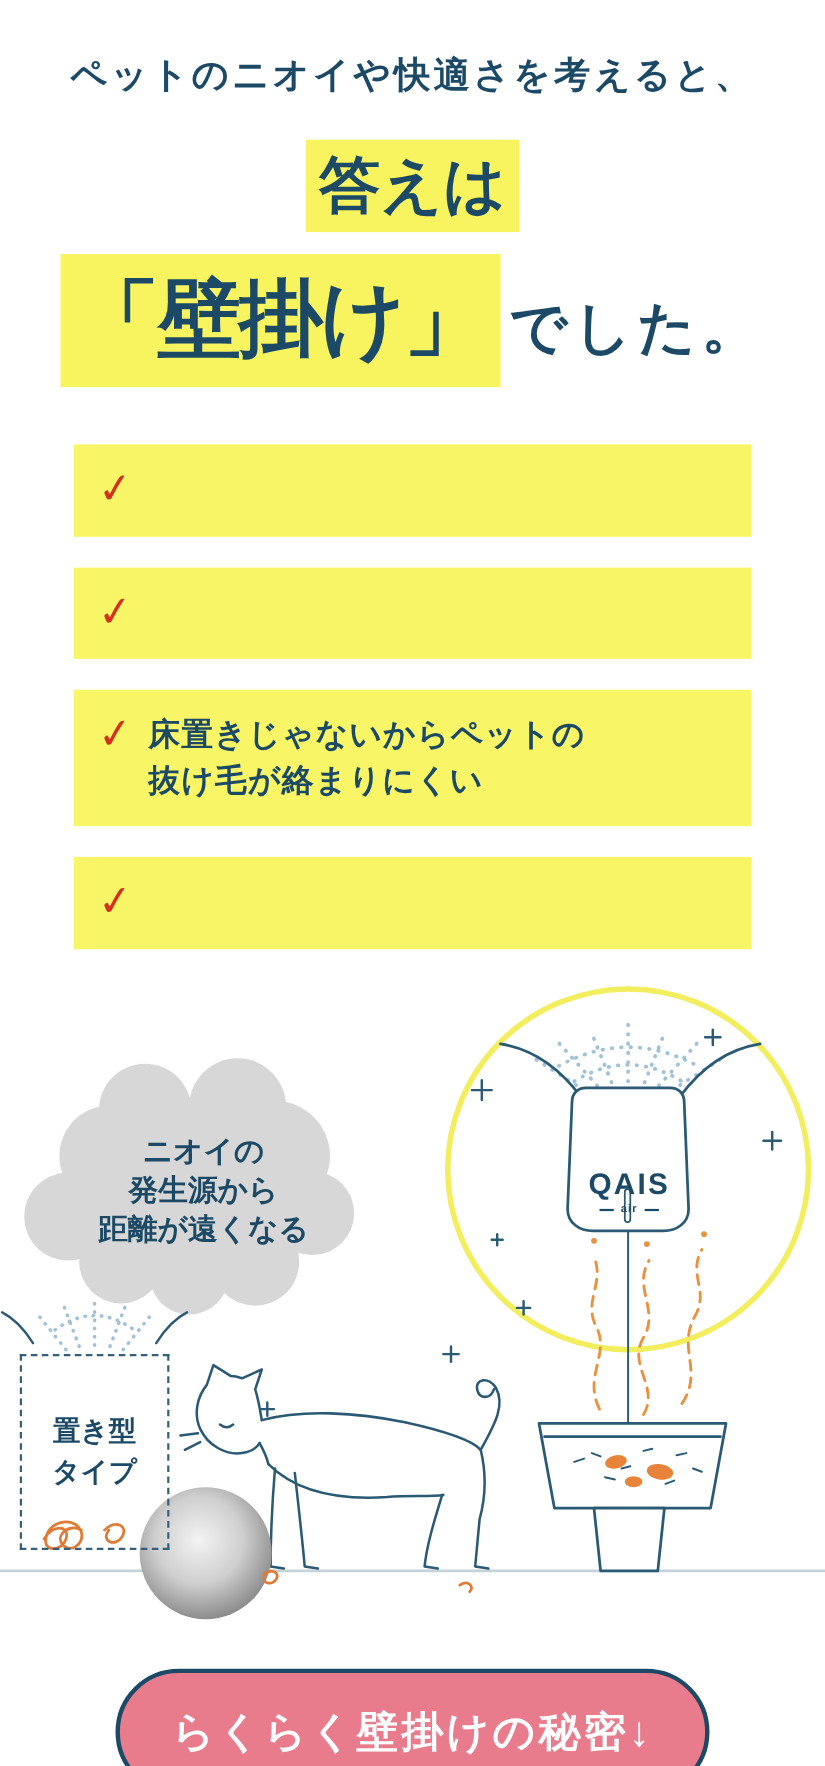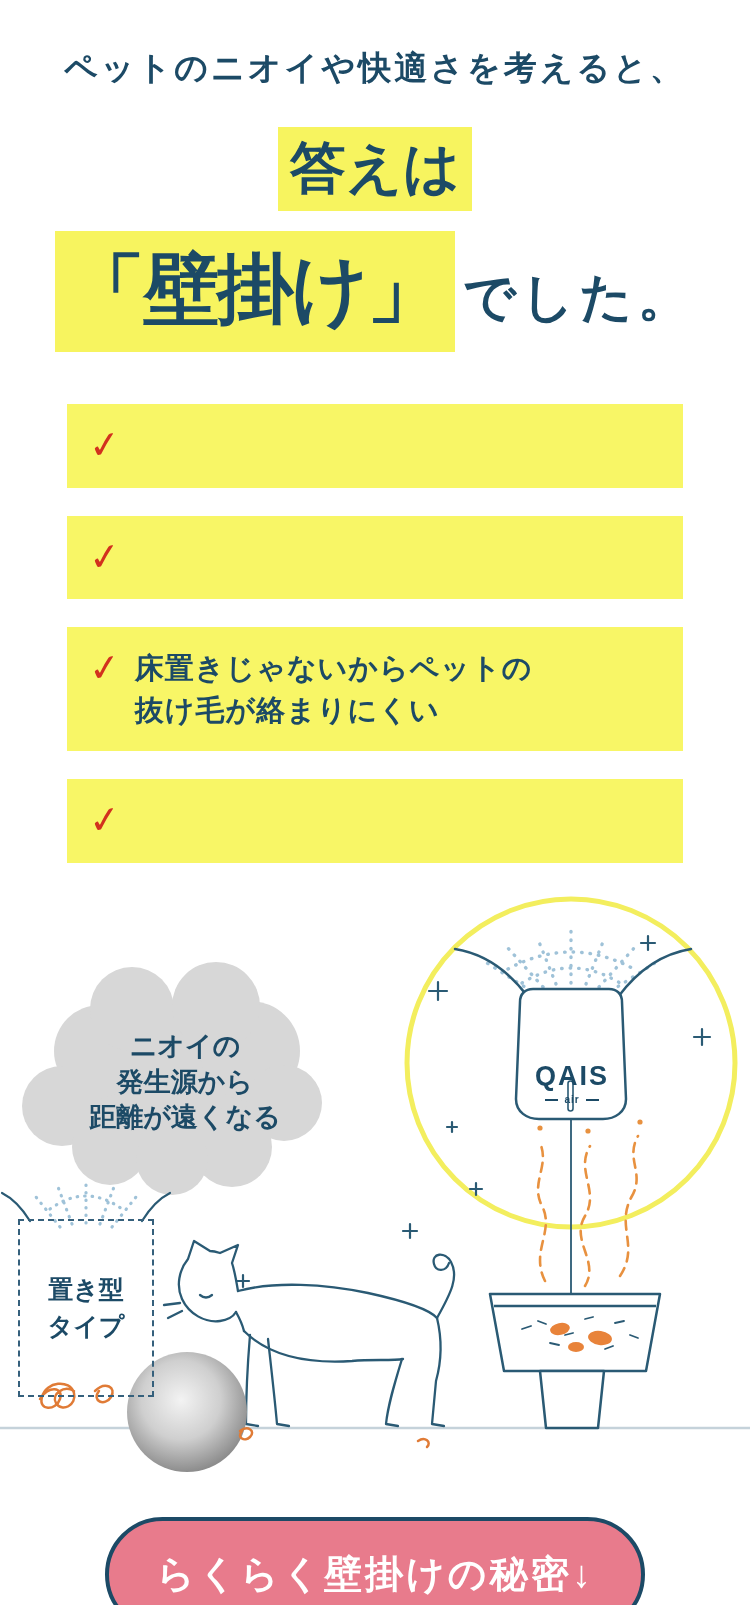--- a/index.html
+++ b/index.html
@@ -21,21 +21,21 @@
   .answer-suffix { font-size:52px; font-weight:700; letter-spacing:5px; margin-left:8px; }
 
   .checklist { width:616px; margin:52px auto 0; }
   .check-item { display:flex; align-items:flex-start; background:#f8f666; padding:20px 22px; margin-bottom:28px; }
   .check-glyph { color:#d2311e; font-size:38px; font-weight:700; line-height:1.15; margin-right:14px; transform:rotate(-6deg); flex:0 0 auto; }
   .check-text { font-size:29px; font-weight:700; line-height:1.45; letter-spacing:1px; }
 
   .illustration { position:relative; width:750px; height:600px; margin-top:14px; }
   .illustration svg { position:absolute; left:0; top:0; }
   .cloud-text { position:absolute; left:60px; top:138px; width:250px; text-align:center; font-size:27px; font-weight:700; line-height:1.32; }
-  .floor-box { position:absolute; left:18px; top:328px; width:136px; height:178px; border:2px dashed #35607c; display:flex; align-items:center; justify-content:center; box-sizing:border-box; }
+  .floor-box { position:absolute; left:18px; top:340px; width:136px; height:178px; border:2px dashed #35607c; display:flex; align-items:center; justify-content:center; box-sizing:border-box; }
   .floor-box-label { font-size:25px; font-weight:700; line-height:1.5; text-align:center; }
   .device-label { position:absolute; left:523px; top:133px; width:98px; text-align:center;margin-top:37px; }
   .device-brand { font-size:27px; font-weight:700; letter-spacing:2px; }
   .device-sub { display:flex; align-items:center; justify-content:center; font-size:10px; font-weight:700; margin-top:2px; letter-spacing:1px; }
   .device-sub .ln { width:13px; height:0; border-top:2px solid #1c4a66; margin:0 6px; }
 
   .cta-wrap { text-align:center; margin:26px 0 60px; }
   .cta {
     display:inline-block; width:540px; box-sizing:border-box;
     background:#e87b8c; border:4px solid #1c4a66; border-radius:58px;

